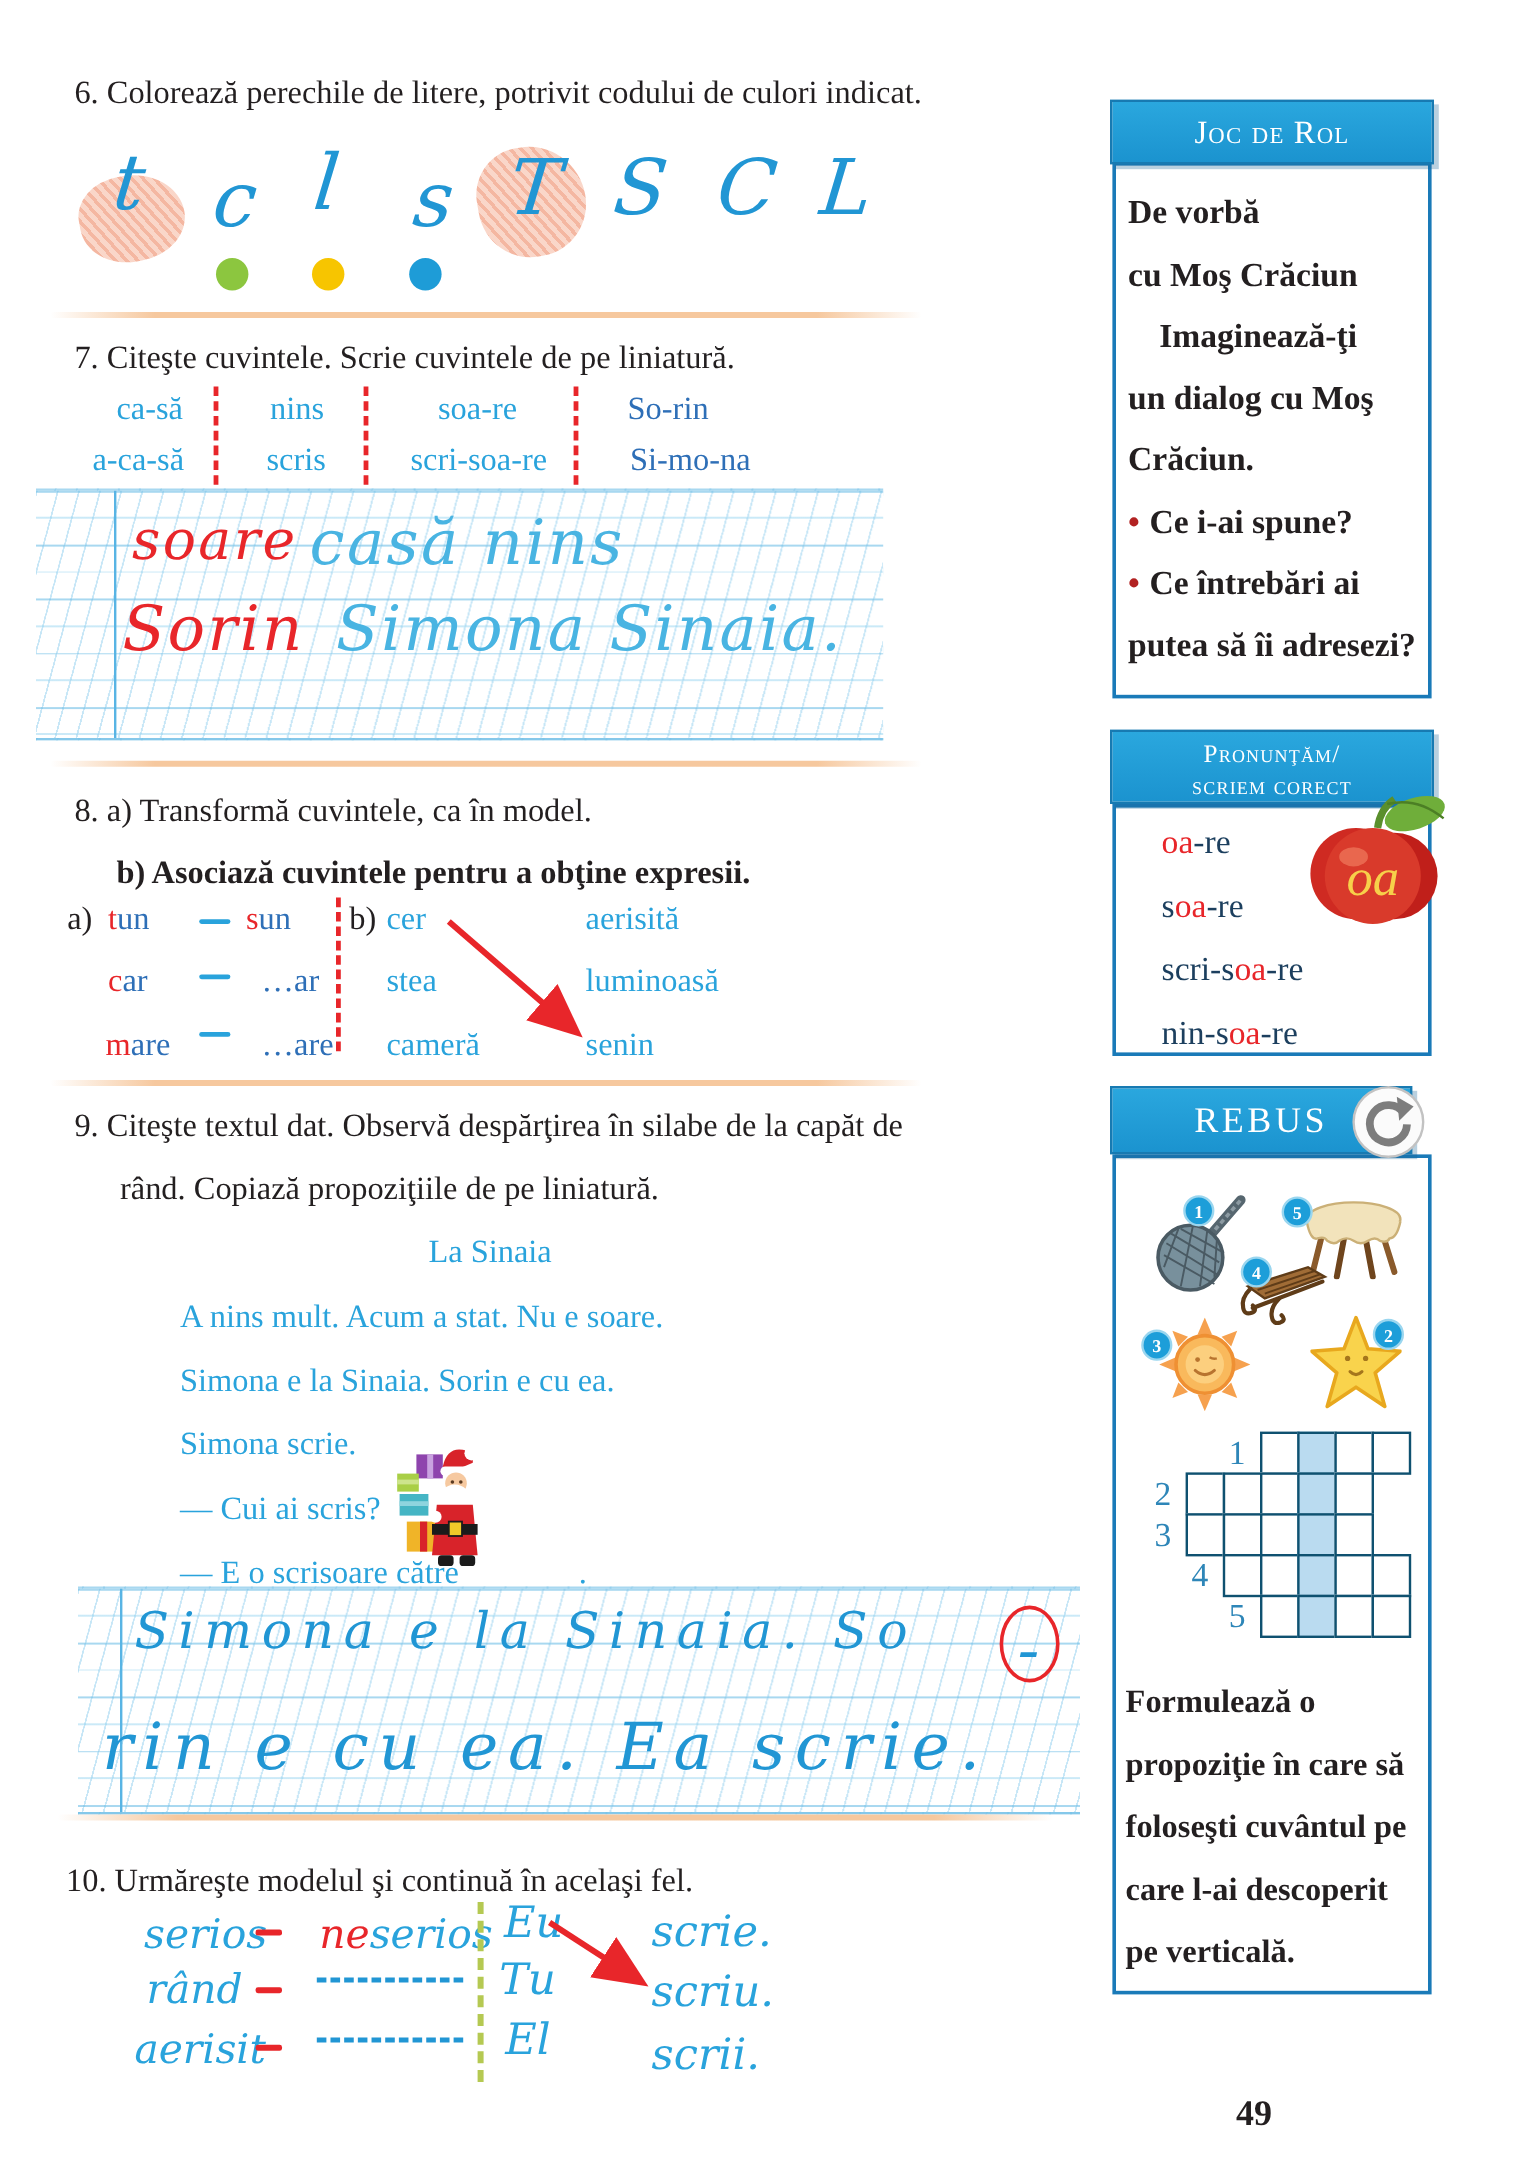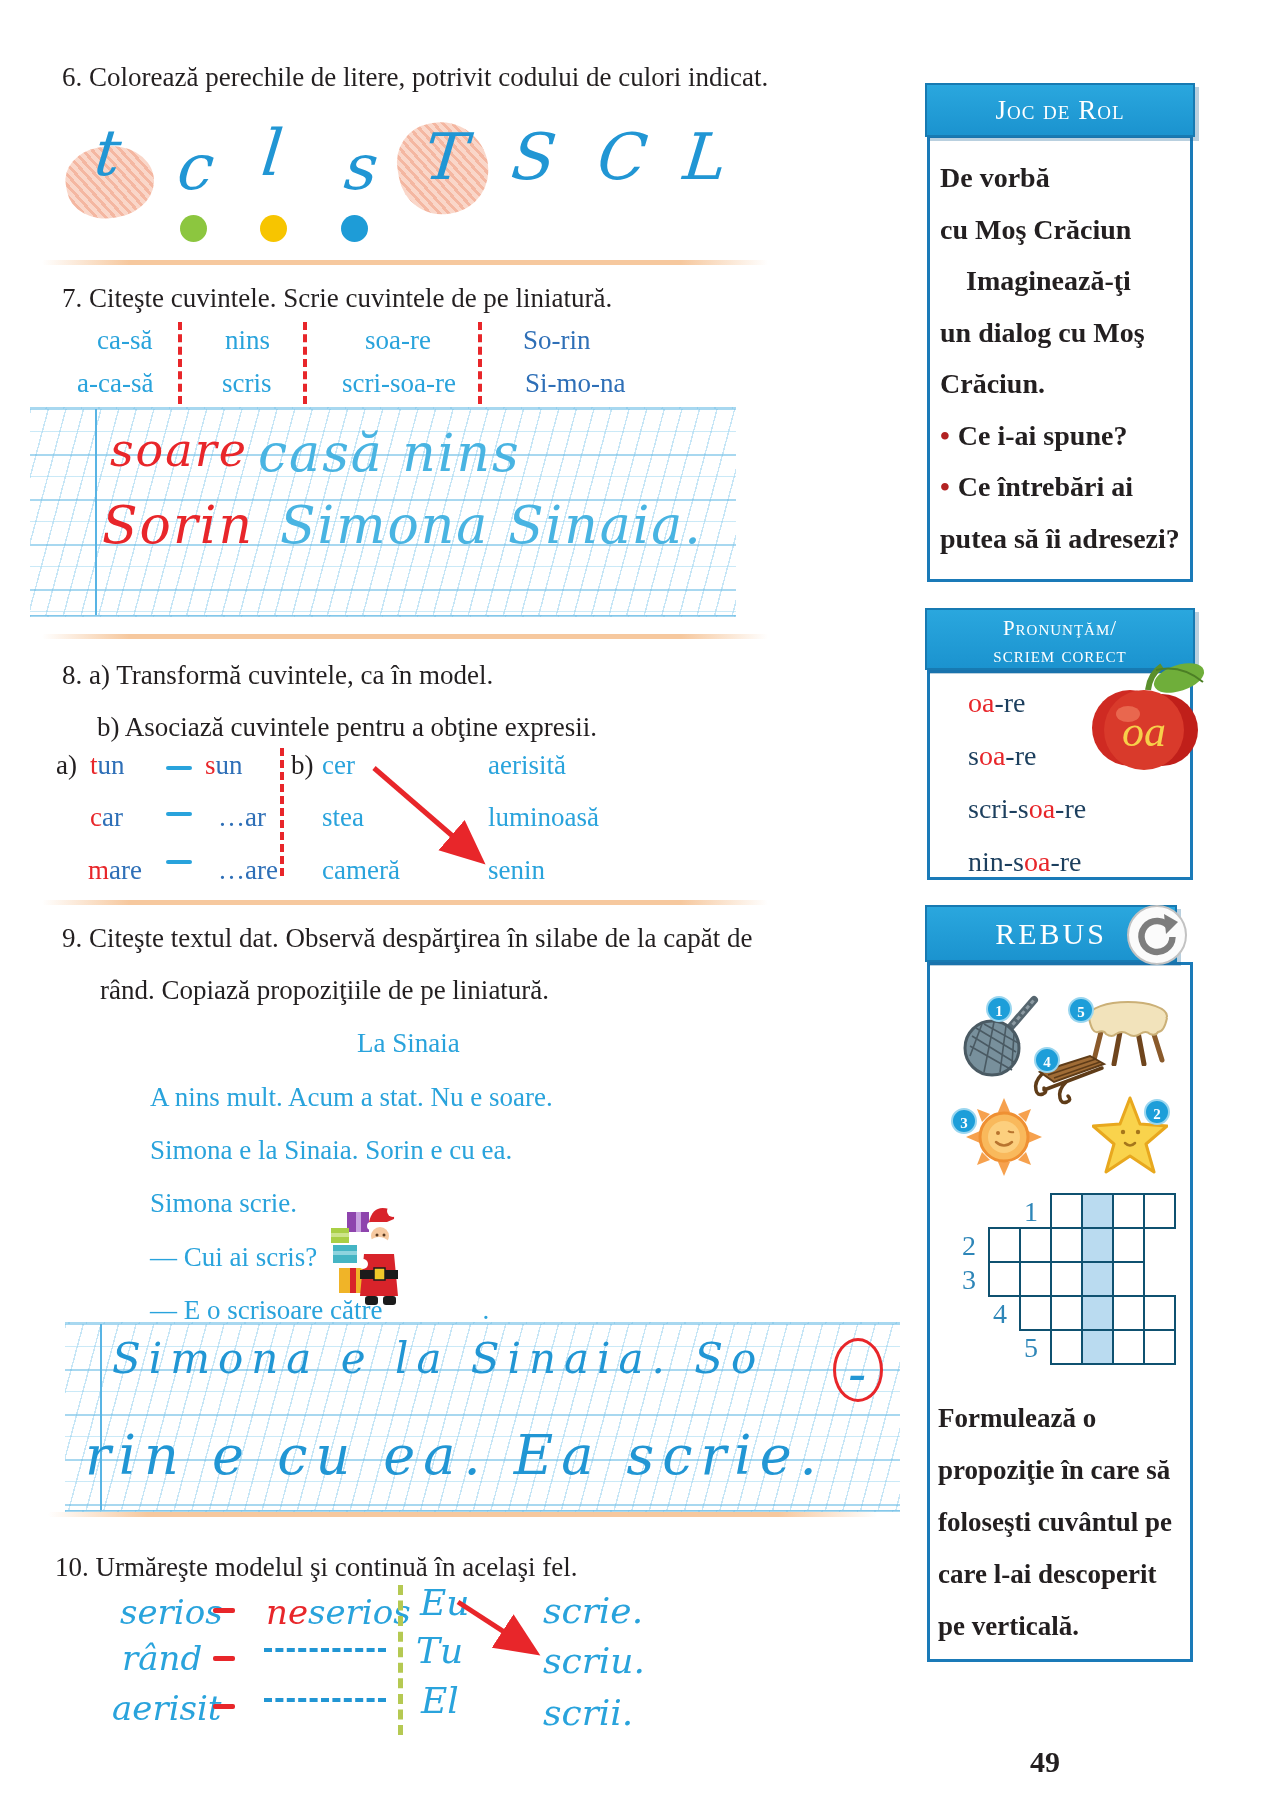--- a/index.html
+++ b/index.html
@@ -99,21 +99,21 @@
     <div class="margin" style="left:65px;"></div>
     <span class="hw red" style="left:80px;top:14px;font-size:46px;letter-spacing:2px;">soare</span>
     <span class="hw" style="left:228px;top:14px;font-size:52px;letter-spacing:2px;color:#49b4e2;">casă nins</span>
     <span class="hw red" style="left:72px;top:86px;font-size:52px;letter-spacing:2px;">Sorin</span>
     <span class="hw" style="left:250px;top:86px;font-size:52px;letter-spacing:2px;color:#49b4e2;">Simona Sinaia.</span>
   </div>
 
   <div class="divider" style="left:42px;top:634px;width:726px;"></div>
 
   <div class="t" style="left:62px;top:660px;"><span>8.</span>&nbsp;<span>a) Transformă cuvintele, ca în model.</span></div>
-  <div class="t" style="left:97px;top:712px;">b) Asociază cuvintele pentru a obţine expresii.</div>
+  <div class="t" style="left:97px;top:712px;font-weight:bold;">b) Asociază cuvintele pentru a obţine expresii.</div>
 
   <span class="t" style="left:56px;top:750px;">a)</span>
   <span class="t" style="left:90px;top:750px;"><span class="red">t</span><span class="royal">un</span></span>
   <div class="dash-blue" style="left:166px;top:766px;"></div>
   <span class="t" style="left:205px;top:750px;"><span class="red">s</span><span class="royal">un</span></span>
 
   <span class="t" style="left:90px;top:802px;"><span class="red">c</span><span class="royal">ar</span></span>
   <div class="dash-blue" style="left:166px;top:812px;"></div>
   <span class="t royal" style="left:218px;top:802px;">…ar</span>
 

